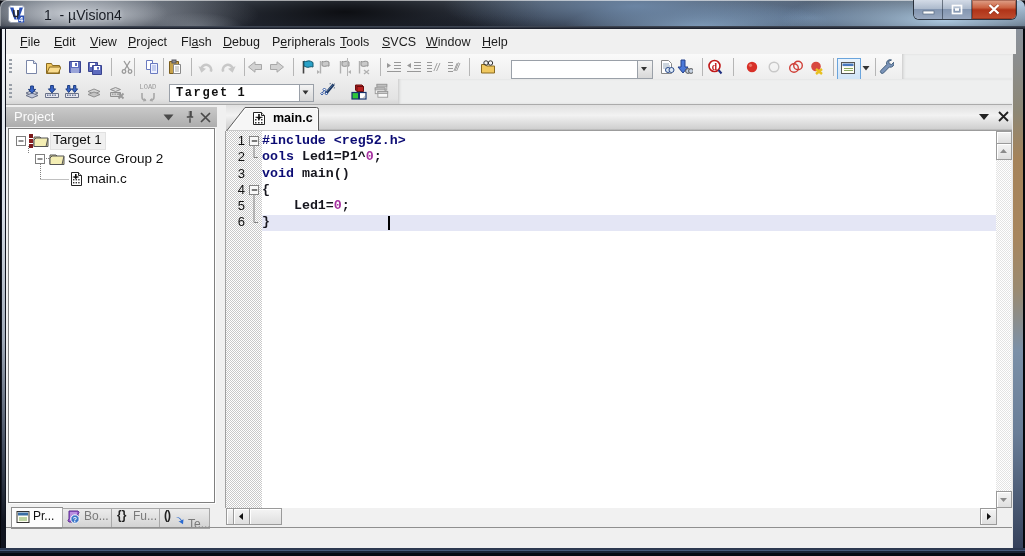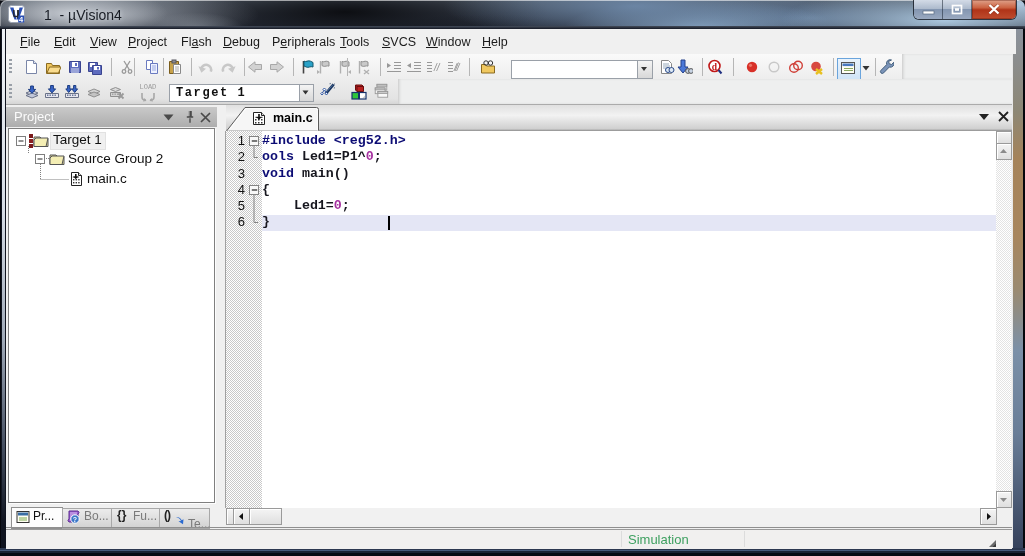--- a/index.html
+++ b/index.html
@@ -595,23 +595,14 @@
           <line x1="7" y1="89.5" x2="11" y2="89.5"></line>
         </g>
         <g stroke="#111" stroke-width="1">
           <line x1="5" y1="8" x2="10" y2="8" stroke="#333"></line>
           <line x1="5" y1="57" x2="10" y2="57" stroke="#333"></line>
         </g>
       </svg>
       <div class="abs" style="left:162px;top:84.5px;width:2px;height:14px;background:#000;"></div>
     </div>
     <div class="abs" style="left:0;top:498px;width:1006px;height:1px;background:#8f8f8f;"></div>
-    <div id="statusbar" class="abs">
-        <div style="position:absolute;left:615px;top:1px;width:1px;height:16px;background:#dcdcdc;"></div>
-        <div style="position:absolute;left:738px;top:1px;width:1px;height:16px;background:#dcdcdc;"></div>
-        <span style="position:absolute;left:622px;top:2px;">Simulation</span>
-        <svg style="position:absolute;left:982px;top:9px" width="9" height="9" viewBox="0 0 9 9">
-          <path d="M8 1 V8 H1 z" fill="#6a6a6a"></path>
-          <path d="M8 4.5 V8 H4.5 z" fill="#3a3a3a"></path>
-        </svg>
-      </div>
   </div>
 </div>
 
 </body></html>

